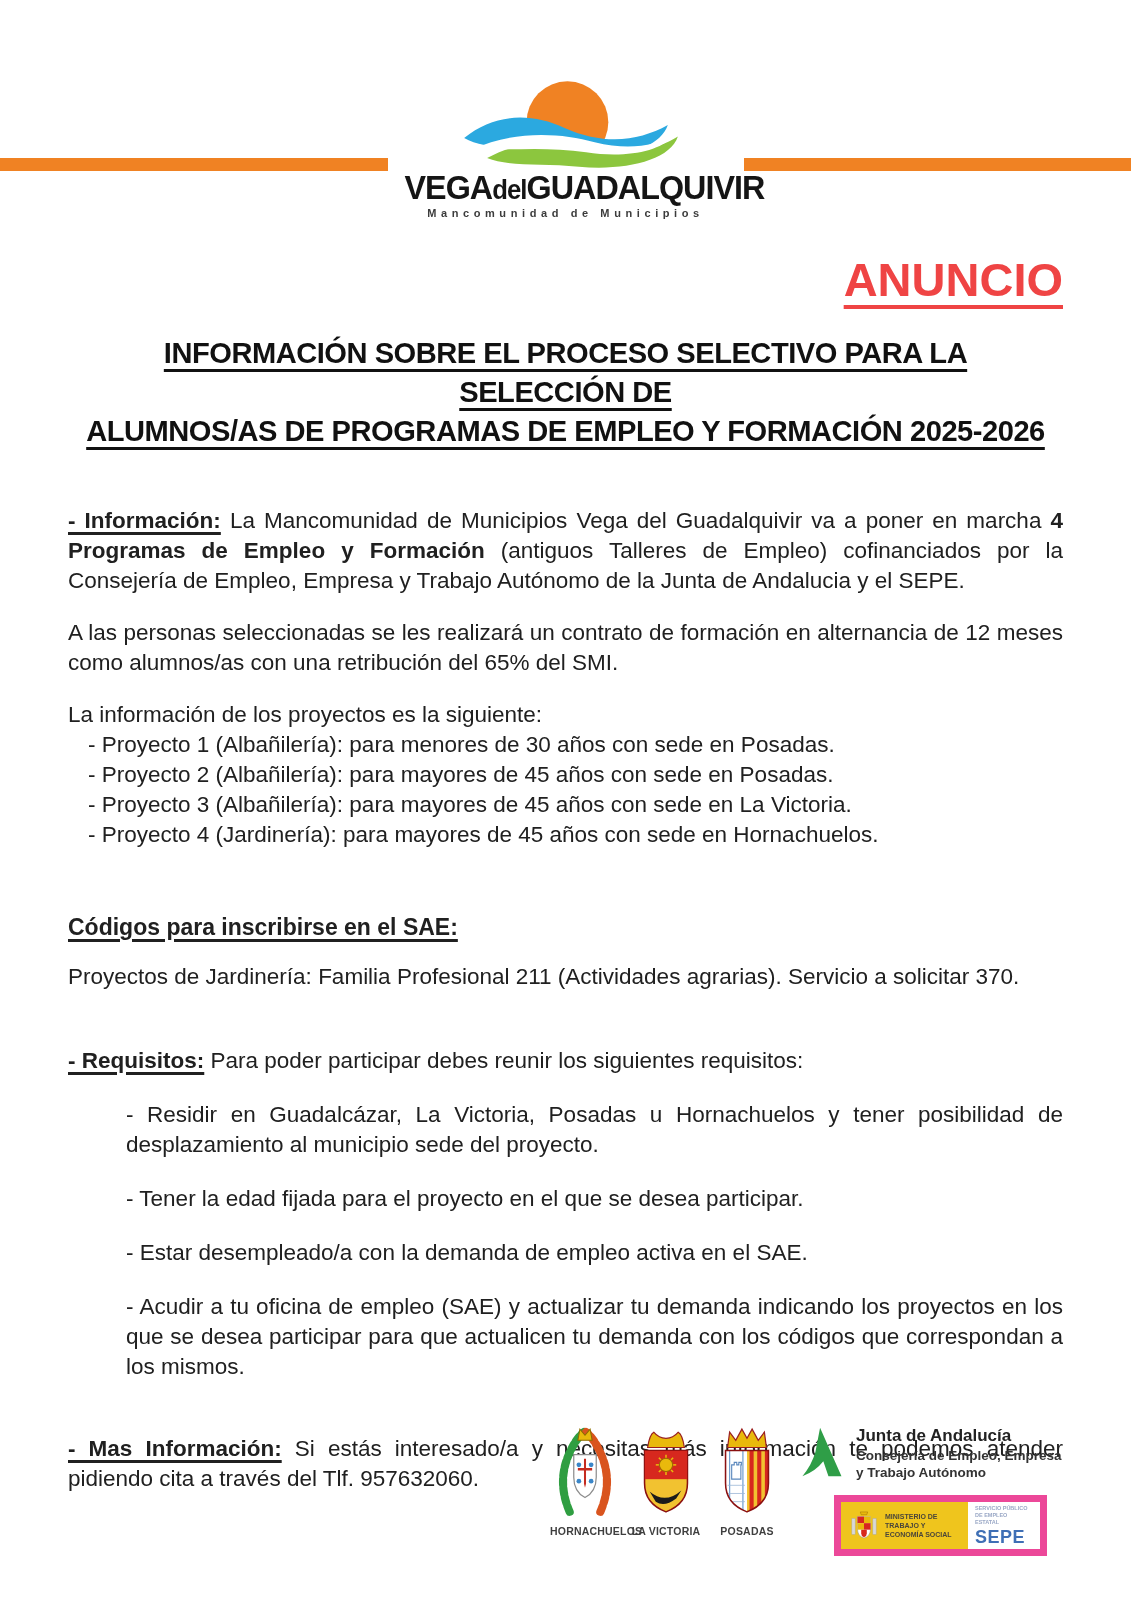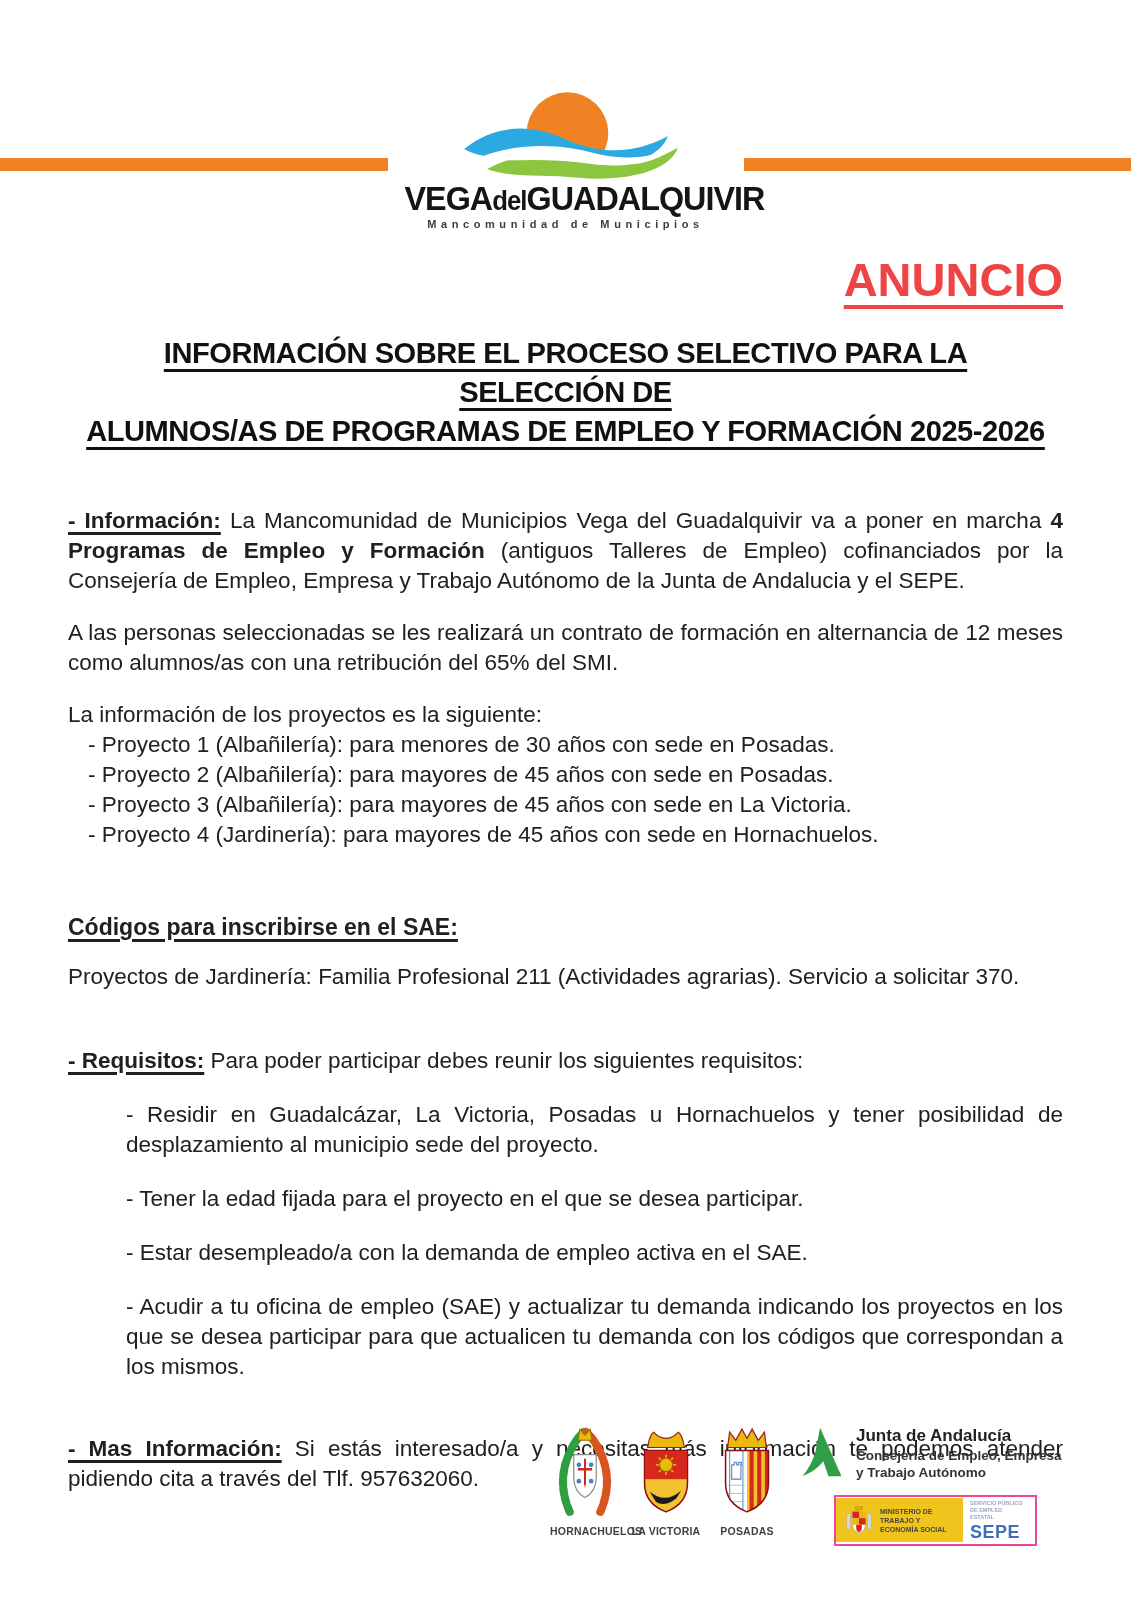--- a/index.html
+++ b/index.html
@@ -1,20 +1,20 @@
 <!DOCTYPE html>
 <html><head>
 <meta charset="utf-8">
 <style>
   html,body{margin:0;padding:0;background:#ffffff;}
   .page{position:relative;width:1131px;height:1600px;background:#ffffff;overflow:hidden;
         font-family:"Liberation Sans", sans-serif;color:#202020;}
   
   .orange-bar{position:absolute;top:158px;left:0;width:1131px;height:13px;background:#F08223;}
-  .logo-wrap{position:absolute;top:83px;left:50%;transform:translateX(-50%);
+  .logo-wrap{position:absolute;top:72px;left:50%;transform:translateX(-50%);
              width:340px;background:#ffffff;text-align:center;padding:0 8px 6px 8px;z-index:2;}
   .logo-art{display:block;margin:0 auto;}
   .logo-name{font-size:34px;font-weight:bold;letter-spacing:-1px;line-height:1;color:#151515;
              transform:scaleX(0.95);transform-origin:center;white-space:nowrap;margin-top:-6px;}
   .logo-name .mid{font-size:27px;}
   .logo-sub{font-size:11px;font-weight:bold;letter-spacing:4.6px;color:#3c3c3c;margin-top:3px;white-space:nowrap;}
   
   .main{position:absolute;top:0;left:0;width:1131px;padding:0 68px;box-sizing:border-box;}
   .anuncio{margin:252px 0 0 0;text-align:right;font-size:47px;font-weight:bold;letter-spacing:0px;color:#ef4444;}
   .anuncio span{text-decoration:underline;text-decoration-thickness:4px;text-underline-offset:9px;}
@@ -36,21 +36,21 @@
   
   .footer{position:absolute;top:1424px;left:550px;display:flex;align-items:flex-start;}
   .crests{display:flex;gap:11px;}
   .crest{width:70px;text-align:center;}
   .crest-label{font-size:10.5px;font-weight:bold;color:#3f3f3f;margin-top:3px;letter-spacing:0.2px;white-space:nowrap;}
   .agency-col{display:flex;flex-direction:column;margin-left:16px;}
   .junta{display:flex;align-items:flex-start;gap:12px;}
   .junta-text{padding-top:2px;}
   .junta-title{font-size:17px;font-weight:bold;color:#222;line-height:20px;}
   .junta-sub{font-size:13.5px;font-weight:bold;color:#333;line-height:16.5px;width:215px;margin-top:2px;}
-  .sepe{display:flex;margin:14px 0 0 36px;border:2px solid #ec4899;width:fit-content;align-items:center;}
+  .sepe{display:flex;margin:14px 0 0 36px;border:7px solid #ec4899;width:fit-content;}
   .sepe-yellow{display:flex;align-items:center;gap:7px;background:#EFC51D;padding:5px 9px;}
   .sepe-ministry{font-size:7px;font-weight:bold;color:#4a463a;line-height:1.3;width:74px;}
   .sepe-white{background:#ffffff;padding:3px 7px 3px 7px;display:flex;flex-direction:column;justify-content:space-between;}
   .sepe-service{font-size:5.5px;color:#9aa8c6;line-height:1.25;width:58px;font-weight:bold;}
   .sepe-acronym{font-size:18px;font-weight:bold;color:#3F6FB5;letter-spacing:0.5px;line-height:1;margin-top:2px;}
 </style>
 </head>
 <body>
 
 <div class="page">

